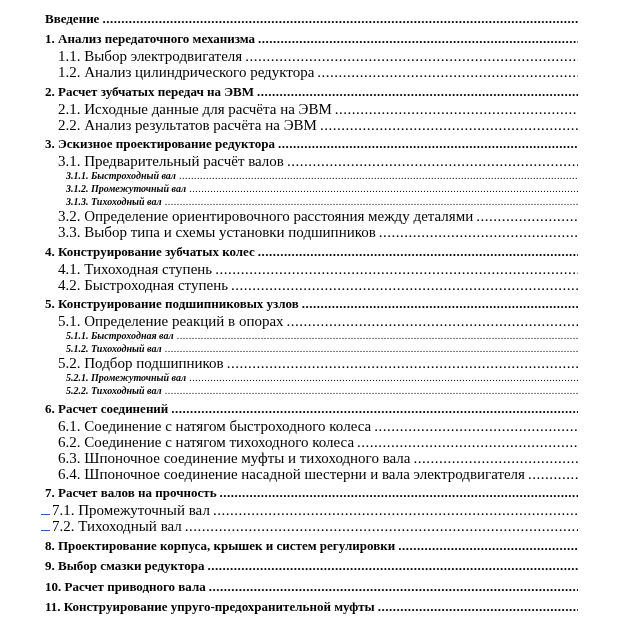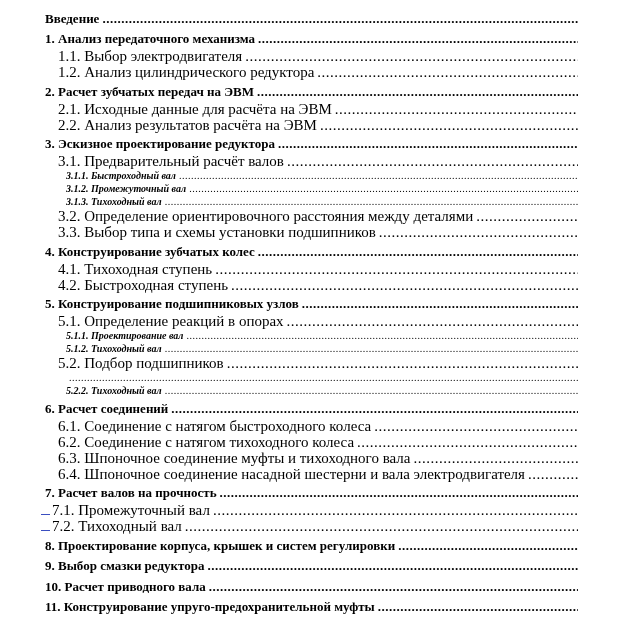--- a/index.html
+++ b/index.html
@@ -146,32 +146,33 @@
       </div>
       <div class="toc-row lvl0">
         <span class="toc-label">5. Конструирование подшипниковых узлов</span>
         <span class="leader">................................................................................................................................................................................................................................................................................................................................................................................................................</span>
       </div>
       <div class="toc-row lvl1">
         <span class="toc-label">5.1. Определение реакций в опорах</span>
         <span class="leader">................................................................................................................................................................................................................................................................................................................................................................................................................</span>
       </div>
       <div class="toc-row lvl2">
-        <span class="toc-label">5.1.1. Проектирование вал</span>
+        <span class="toc-label">5.1.1. Быстроходная вал</span>
         <span class="leader">................................................................................................................................................................................................................................................................................................................................................................................................................</span>
       </div>
       <div class="toc-row lvl2">
         <span class="toc-label">5.1.2. Тихоходный вал</span>
         <span class="leader">................................................................................................................................................................................................................................................................................................................................................................................................................</span>
       </div>
       <div class="toc-row lvl1">
         <span class="toc-label">5.2. Подбор подшипников</span>
         <span class="leader">................................................................................................................................................................................................................................................................................................................................................................................................................</span>
       </div>
       <div class="toc-row lvl2">
+        <span class="toc-label">5.2.1. Промежуточный вал</span>
         <span class="leader">................................................................................................................................................................................................................................................................................................................................................................................................................</span>
       </div>
       <div class="toc-row lvl2">
         <span class="toc-label">5.2.2. Тихоходный вал</span>
         <span class="leader">................................................................................................................................................................................................................................................................................................................................................................................................................</span>
       </div>
       <div class="toc-row lvl0">
         <span class="toc-label">6. Расчет соединений</span>
         <span class="leader">................................................................................................................................................................................................................................................................................................................................................................................................................</span>
       </div>

